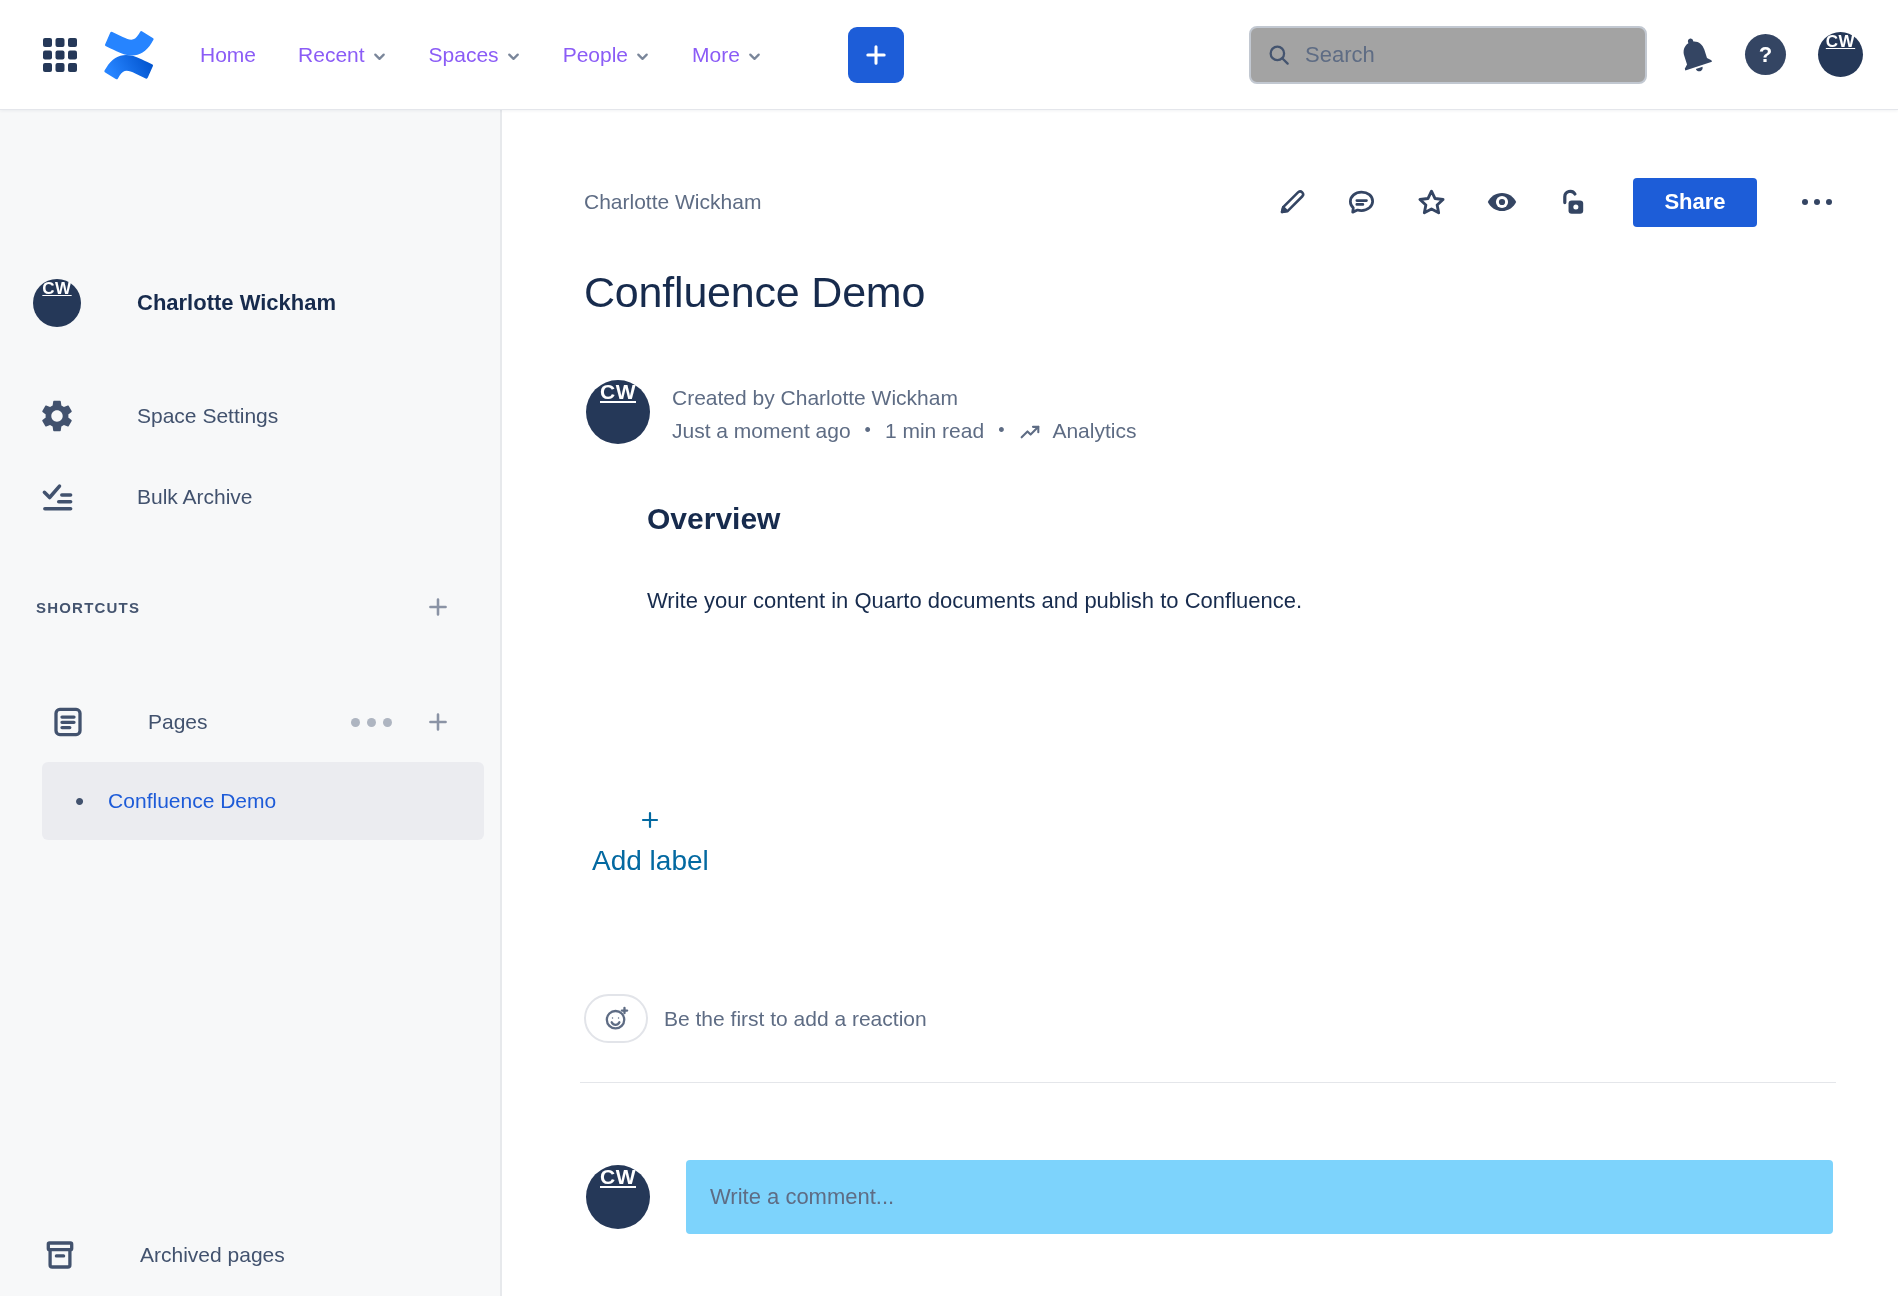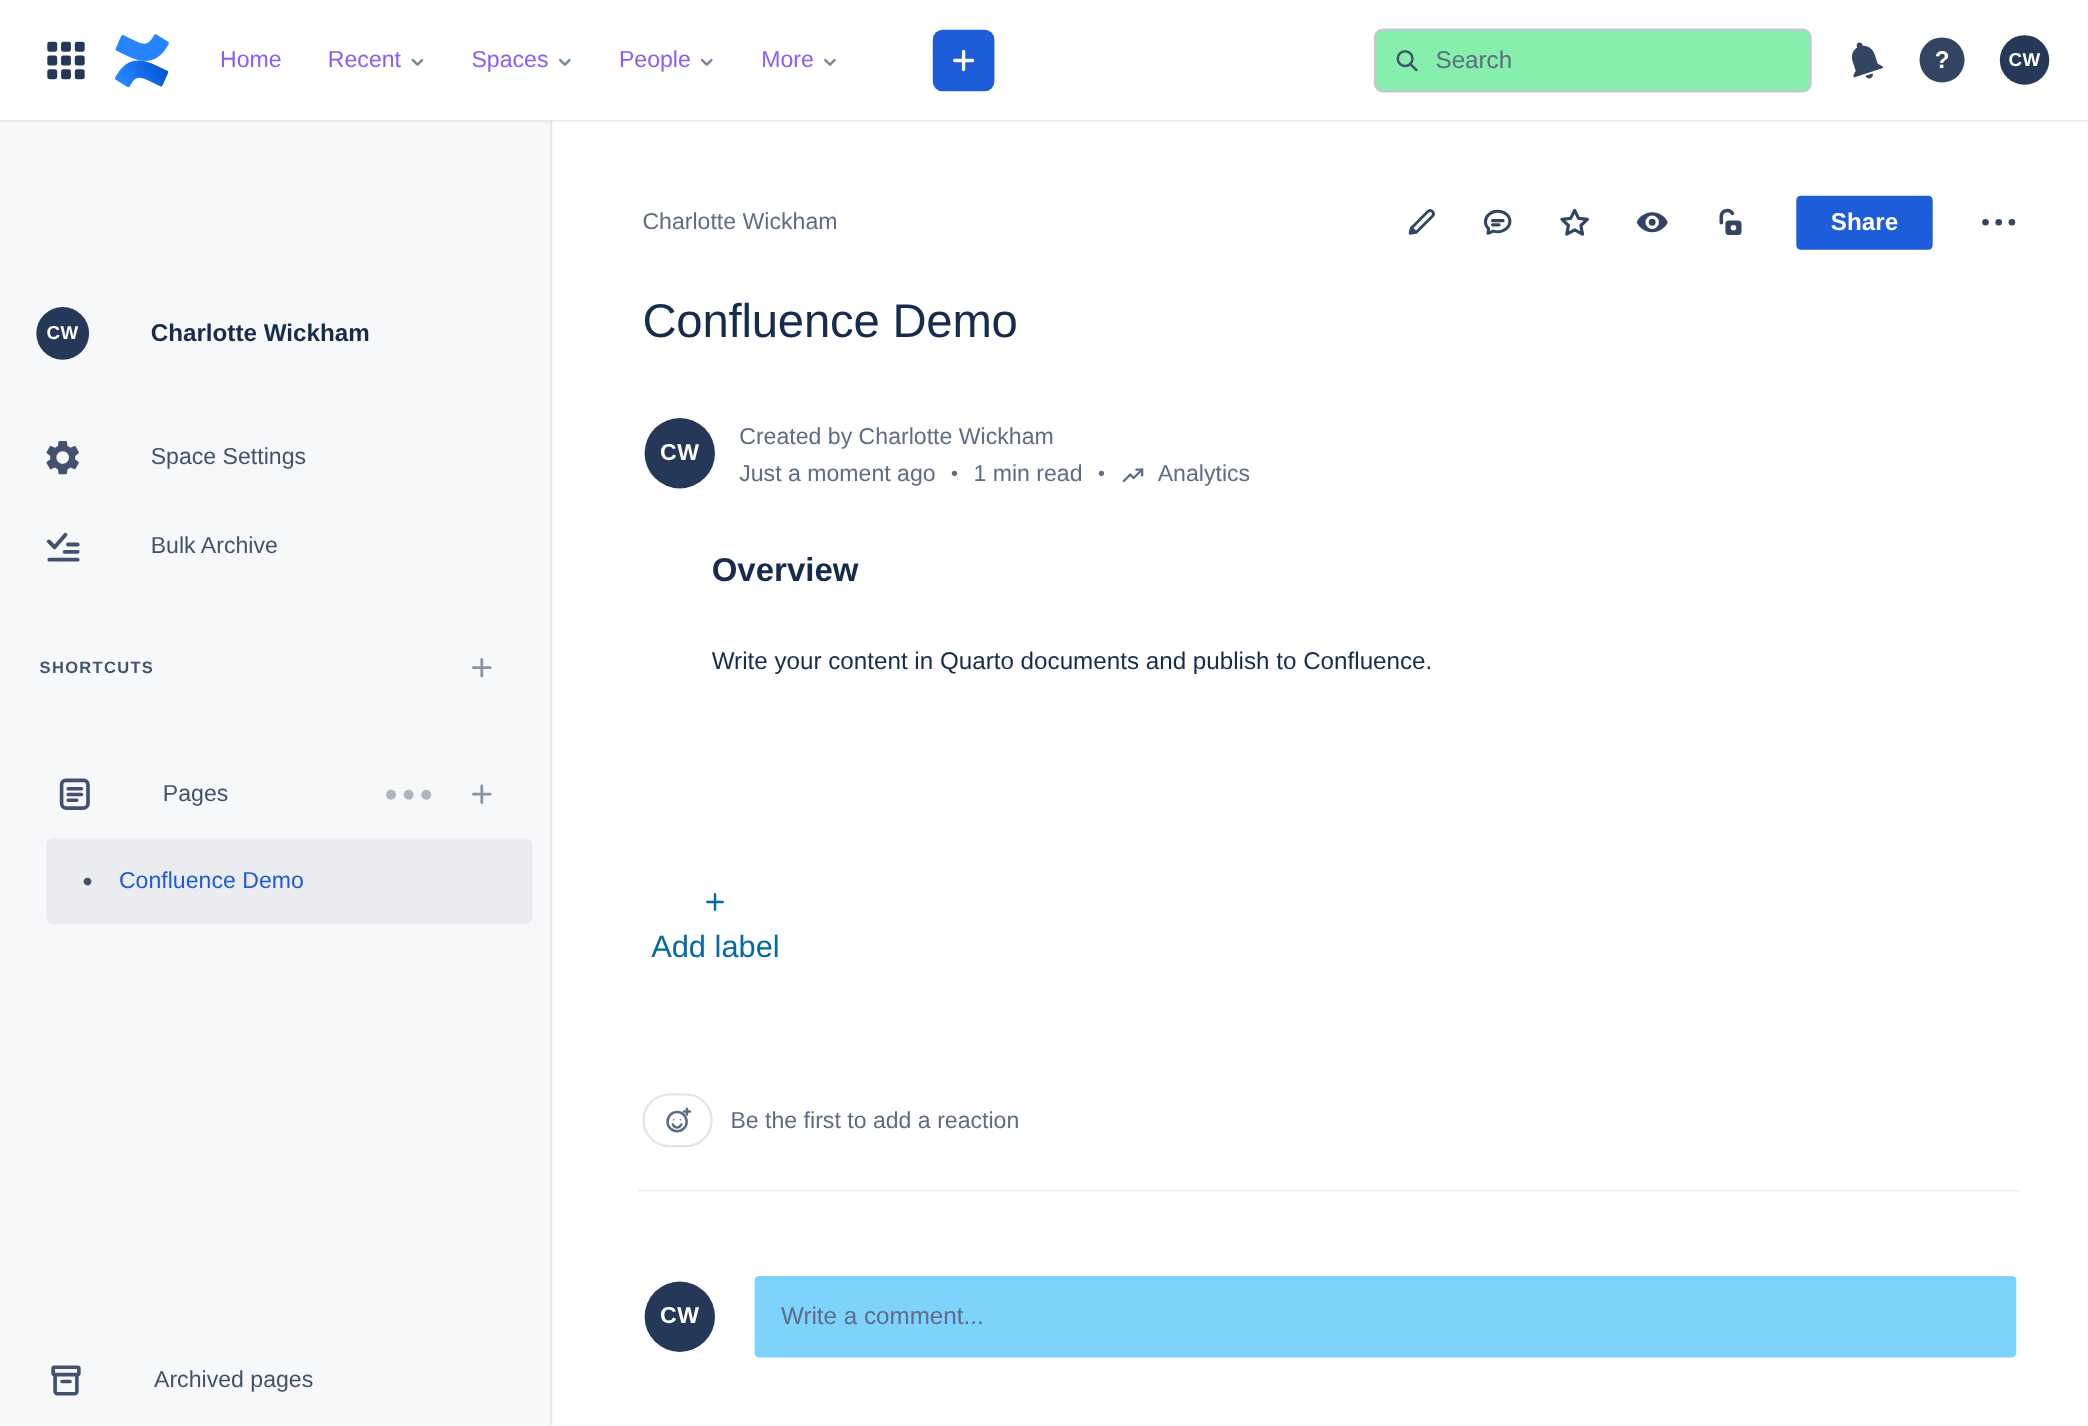--- a/index.html
+++ b/index.html
@@ -27,34 +27,34 @@
   }
   .chev { margin-top:3px; }
   .create-btn {
     margin-left:86px; width:56px; height:56px; border:none; border-radius:9px;
     background:#1D5DD8; color:#fff; display:flex; align-items:center; justify-content:center;
     cursor:pointer;
   }
   .search-wrap { position:relative; margin-left:auto; }
   .search-input {
     width:398px; height:58px; border:2px solid #C2C8D1; border-radius:8px;
-    font-size:22px; color:#344563; padding:0 18px 0 54px; background:#86efac; outline:none;
+    font-size:22px; color:#344563; padding:0 18px 0 54px; background:#a3a3a3; outline:none;
     font-family:inherit;
   }
   .search-input::placeholder { color:#5E6C84; opacity:1; }
   .search-icon { position:absolute; left:17px; top:16px; color:#44546F; pointer-events:none; }
   .bell-btn { margin-left:28px; background:none; border:none; cursor:pointer; color:#344563; }
   .help-btn {
     margin-left:30px; width:41px; height:41px; border-radius:50%; border:none;
     background:#344563; color:#fff; font-size:22px; font-weight:bold; cursor:pointer;
     display:flex; align-items:center; justify-content:center; font-family:inherit;
   }
   .avatar {
     border-radius:50%; background:#253858; color:#fff; font-weight:bold;
-    display:flex; align-items:center; justify-content:center; letter-spacing:.5px;
+    display:flex; align-items:flex-start; justify-content:center; letter-spacing:.5px;text-decoration:underline;
   }
   .avatar.nav { margin-left:32px; width:45px; height:45px; font-size:17px; cursor:pointer; border:none; }
 
   
   .sidebar {
     position:absolute; top:110px; left:0; width:502px; bottom:0;
     background:#F7F8F9; border-right:2px solid #E7E9EC;
   }
   .side-row { position:absolute; display:flex; align-items:center; cursor:pointer; }
   .icon-col { width:48px; display:flex; align-items:center; justify-content:center; color:#42526E; }

